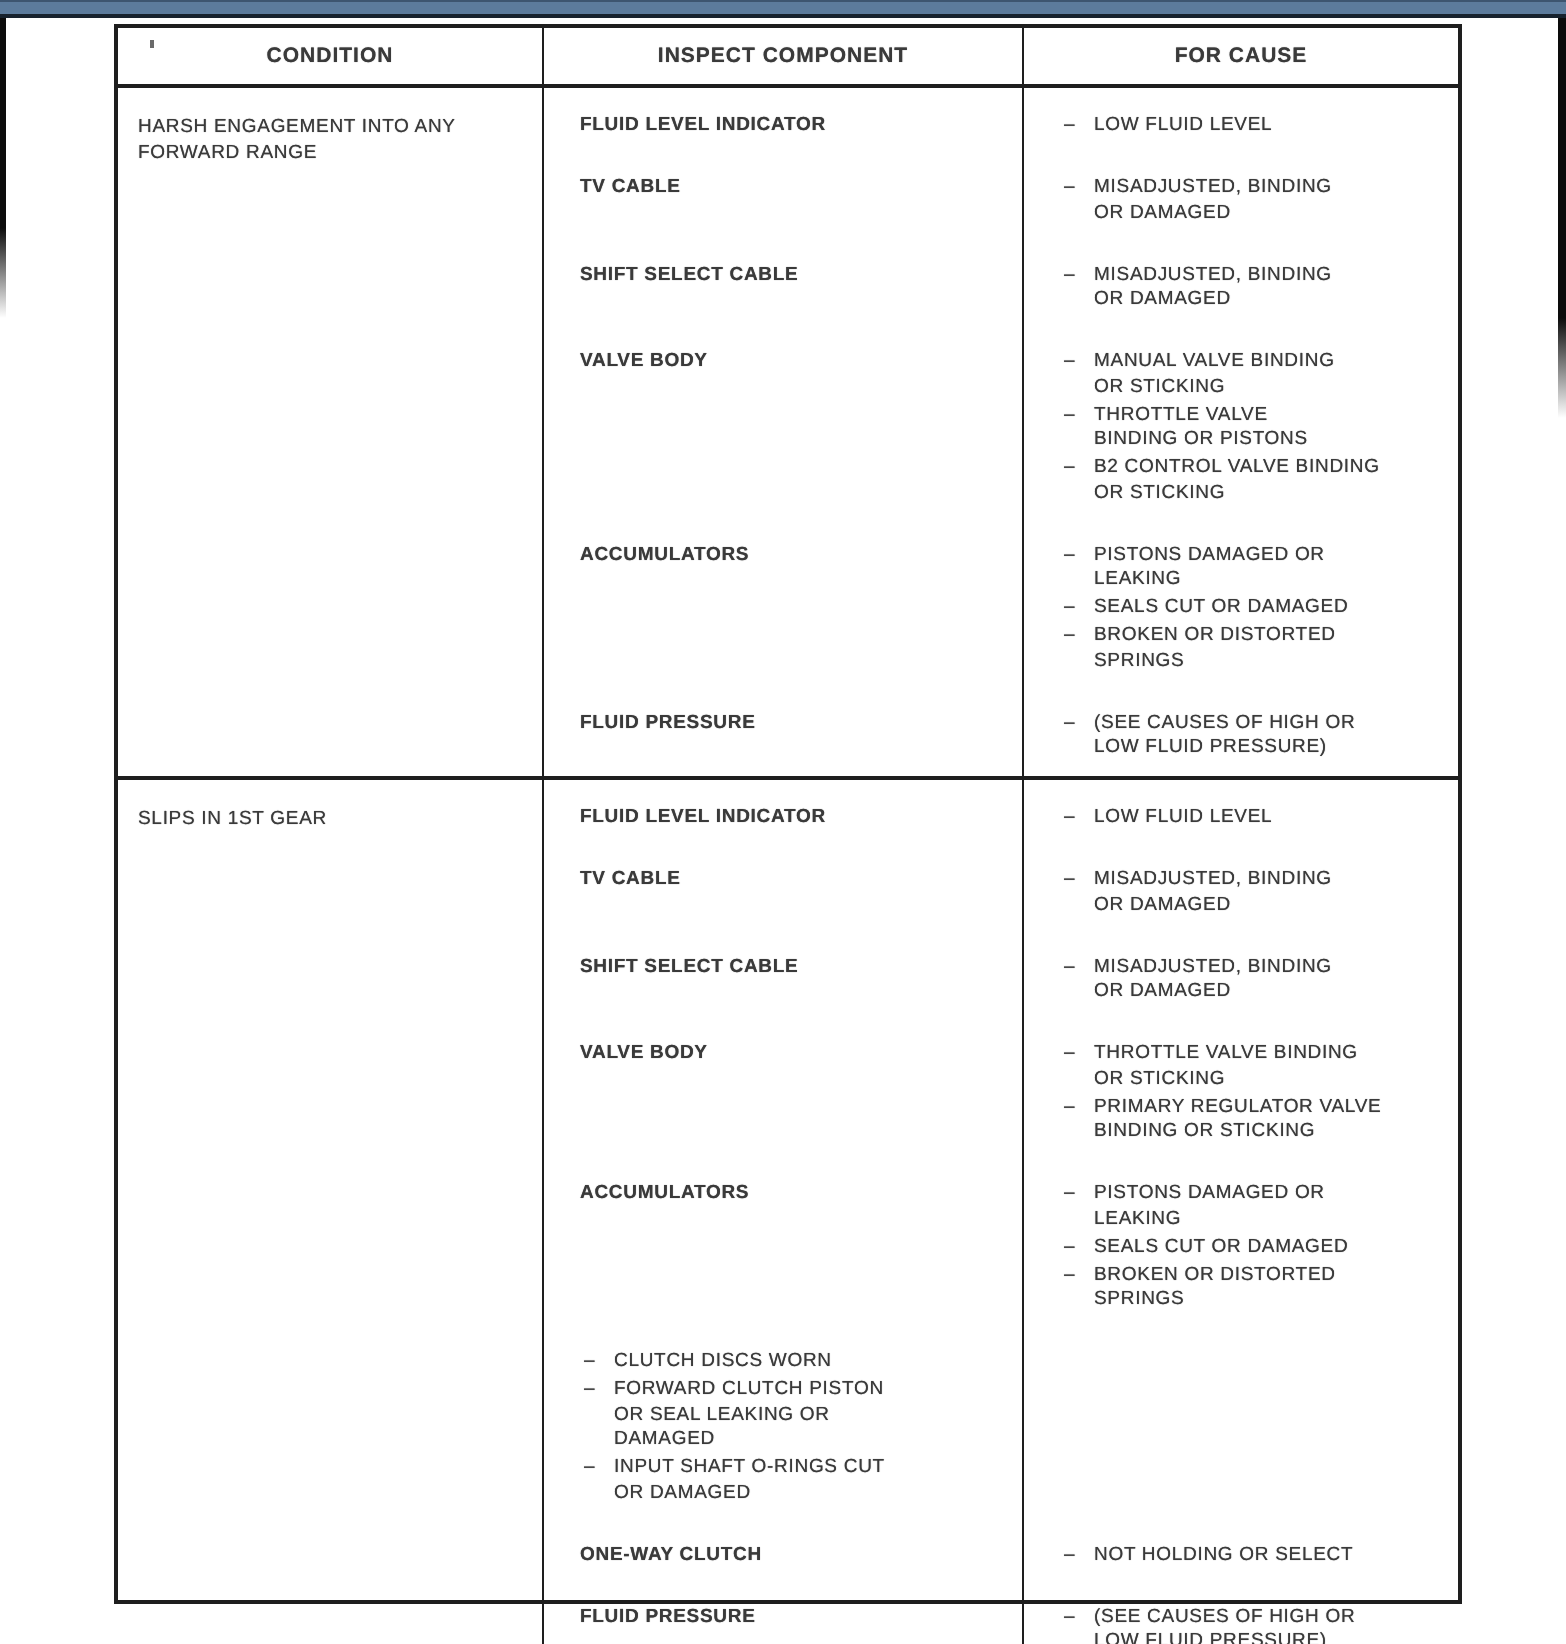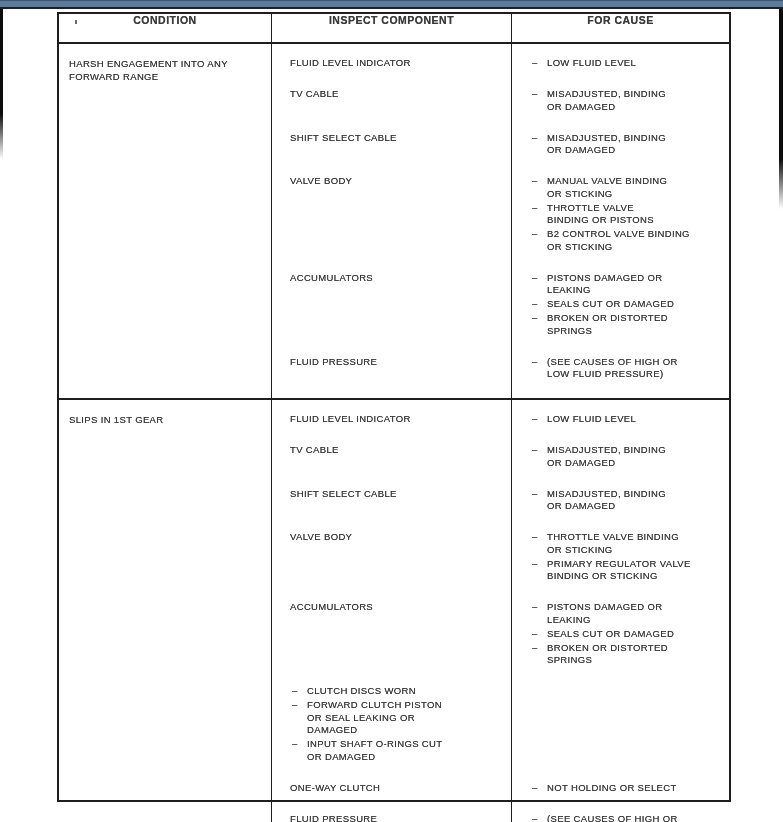--- a/index.html
+++ b/index.html
@@ -21,45 +21,45 @@
     position:absolute;left:57px;top:12px;width:674px;height:790px;box-sizing:border-box;
     border:2px solid #1e1e1e;
     color:#3a3a3a;
     text-shadow:0 0 .4px rgba(56,56,56,.85);
   }
   .thead{
     display:grid;grid-template-columns:213px 240px 1fr;height:28px;
     border-bottom:2px solid #1e1e1e;
   }
   .th{
-    position:relative;display:flex;justify-content:center;
+    position:relative;display:flex;align-items:center;justify-content:center;
     font-weight:bold;font-size:10.5px;letter-spacing:.5px;
     border-right:1.5px solid #1e1e1e;box-sizing:border-box;
   }
   .th:last-child{border-right:none}
   .speck{position:absolute;left:16px;top:6px;width:2px;height:4px;background:#6a6a6a}
 
   .section{
     position:relative;display:grid;grid-template-columns:213px 1fr;
-    padding-top:13px;padding-bottom:12px;box-sizing:border-box;
+    padding-top:13px;padding-bottom:2px;box-sizing:border-box;
   }
   .section + .section{border-top:2px solid #1e1e1e}
   .section:first-child{min-height:331px}
   .vline{position:absolute;top:0;bottom:0;width:1.5px;background:#1e1e1e}
   .v1{left:211.5px}
   .v2{left:451.5px}
 
   .condition-cell{
     padding-left:10px;padding-right:20px;
     font-size:9.5px;line-height:13px;letter-spacing:.35px;
   }
   .row{display:grid;grid-template-columns:240px 1fr;margin-bottom:17px}
   .row:last-child{margin-bottom:4px}
   .component-cell{
-    padding-left:18px;font-size:9.5px;letter-spacing:.35px;line-height:12.5px;
+    padding-left:18px;font-size:9.5px;letter-spacing:.35px;line-height:12.5px;font-weight:bold;
   }
   .causes-cell{padding-left:20px;padding-right:4px}
   .cause{
     display:flex;margin-bottom:1.5px;
     font-size:9.5px;letter-spacing:.35px;line-height:12.5px;
   }
   .dash{width:15px;flex:none}
   .cause-text{white-space:pre-line;width:178px}
 </style>
 </head>

